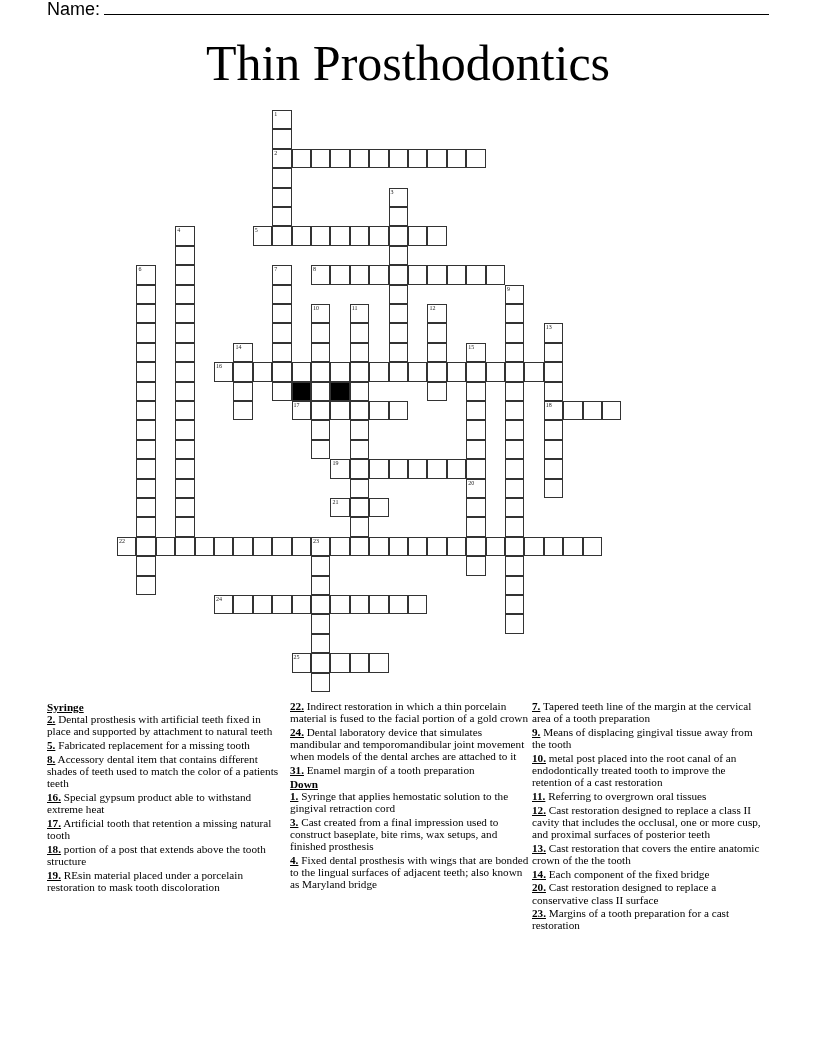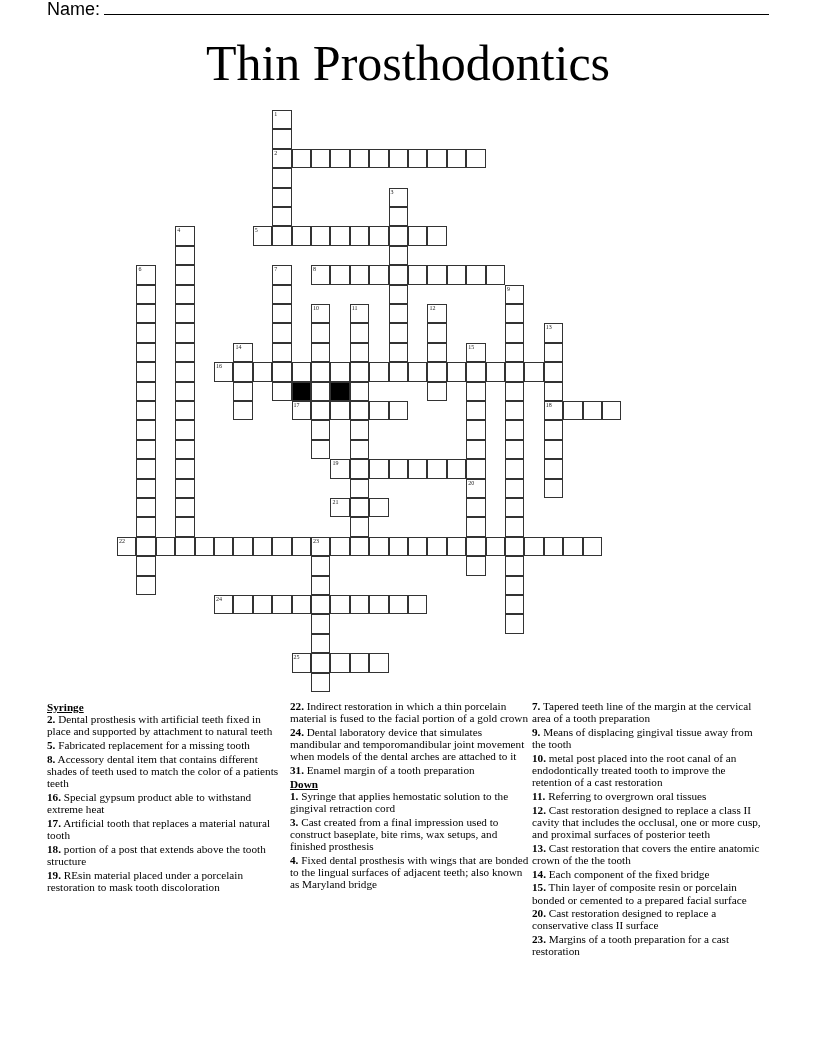--- a/index.html
+++ b/index.html
@@ -10,21 +10,21 @@
   .grid{position:absolute;left:117px;top:110px;}
   .cell{position:absolute;width:19.4px;height:19.4px;box-sizing:border-box;border:1px solid #333;background:#fff;}
   .cell.black{background:#000;}
   .num{position:absolute;left:1px;top:0px;font-family:"Liberation Serif",serif;font-size:6px;line-height:7px;color:#222;}
   .clues{position:absolute;top:700px;font-family:"Liberation Serif",serif;font-size:11.2px;line-height:12.2px;color:#000;}
   .col1{left:47px;width:235px;}
   .col2{left:290px;width:240px;}
   .col3{left:532px;width:235px;}
   .hdr{font-weight:bold;text-decoration:underline;margin:1px 0 0 0;}
   .clue{margin:0 0 1.5px 0;}
-  .clue b{font-weight:bold;}
+  .clue b{font-weight:bold;text-decoration:underline;}
 </style>
 </head>
 <body>
 
 <div class="name-line">
   <span>Name:</span><span class="rule"></span>
 </div>
 
 <div class="title">Thin Prosthodontics</div>
 
@@ -301,37 +301,36 @@
     <div class="cell black" style="left: 174.6px; top: 271.6px;"></div>
     <div class="cell black" style="left: 213.4px; top: 271.6px;"></div>
   </div>
 
 <div class="clues col1" id="col1">
     <div class="hdr">Syringe</div>
     <div class="clue"><b>2.</b><span> Dental prosthesis with artificial teeth fixed in place and supported by attachment to natural teeth</span></div>
     <div class="clue"><b>5.</b><span> Fabricated replacement for a missing tooth</span></div>
     <div class="clue"><b>8.</b><span> Accessory dental item that contains different shades of teeth used to match the color of a patients teeth</span></div>
     <div class="clue"><b>16.</b><span> Special gypsum product able to withstand extreme heat</span></div>
-    <div class="clue"><b>17.</b><span> Artificial tooth that replaces a material natural tooth</span></div>
+    <div class="clue"><b>17.</b><span> Artificial tooth that retention a missing natural tooth</span></div>
     <div class="clue"><b>18.</b><span> portion of a post that extends above the tooth structure</span></div>
     <div class="clue"><b>19.</b><span> REsin material placed under a porcelain restoration to mask tooth discoloration</span></div>
   </div>
 <div class="clues col2" id="col2">
     <div class="clue"><b>22.</b><span> Indirect restoration in which a thin porcelain material is fused to the facial portion of a gold crown</span></div>
     <div class="clue"><b>24.</b><span> Dental laboratory device that simulates mandibular and temporomandibular joint movement when models of the dental arches are attached to it</span></div>
     <div class="clue"><b>31.</b><span> Enamel margin of a tooth preparation</span></div>
     <div class="hdr">Down</div>
     <div class="clue"><b>1.</b><span> Syringe that applies hemostatic solution to the gingival retraction cord</span></div>
     <div class="clue"><b>3.</b><span> Cast created from a final impression used to construct baseplate, bite rims, wax setups, and finished prosthesis</span></div>
     <div class="clue"><b>4.</b><span> Fixed dental prosthesis with wings that are bonded to the lingual surfaces of adjacent teeth; also known as Maryland bridge</span></div>
   </div>
 <div class="clues col3" id="col3">
     <div class="clue"><b>7.</b><span> Tapered teeth line of the margin at the cervical area of a tooth preparation</span></div>
     <div class="clue"><b>9.</b><span> Means of displacing gingival tissue away from the tooth</span></div>
     <div class="clue"><b>10.</b><span> metal post placed into the root canal of an endodontically treated tooth to improve the retention of a cast restoration</span></div>
     <div class="clue"><b>11.</b><span> Referring to overgrown oral tissues</span></div>
     <div class="clue"><b>12.</b><span> Cast restoration designed to replace a class II cavity that includes the occlusal, one or more cusp, and proximal surfaces of posterior teeth</span></div>
     <div class="clue"><b>13.</b><span> Cast restoration that covers the entire anatomic crown of the the tooth</span></div>
     <div class="clue"><b>14.</b><span> Each component of the fixed bridge</span></div>
-    <div class="clue"><b>15.</b><span> Thin layer of composite resin or porcelain bonded or cemented to a prepared facial surface</span></div>
     <div class="clue"><b>20.</b><span> Cast restoration designed to replace a conservative class II surface</span></div>
     <div class="clue"><b>23.</b><span> Margins of a tooth preparation for a cast restoration</span></div>
   </div>
 
 </body></html>

